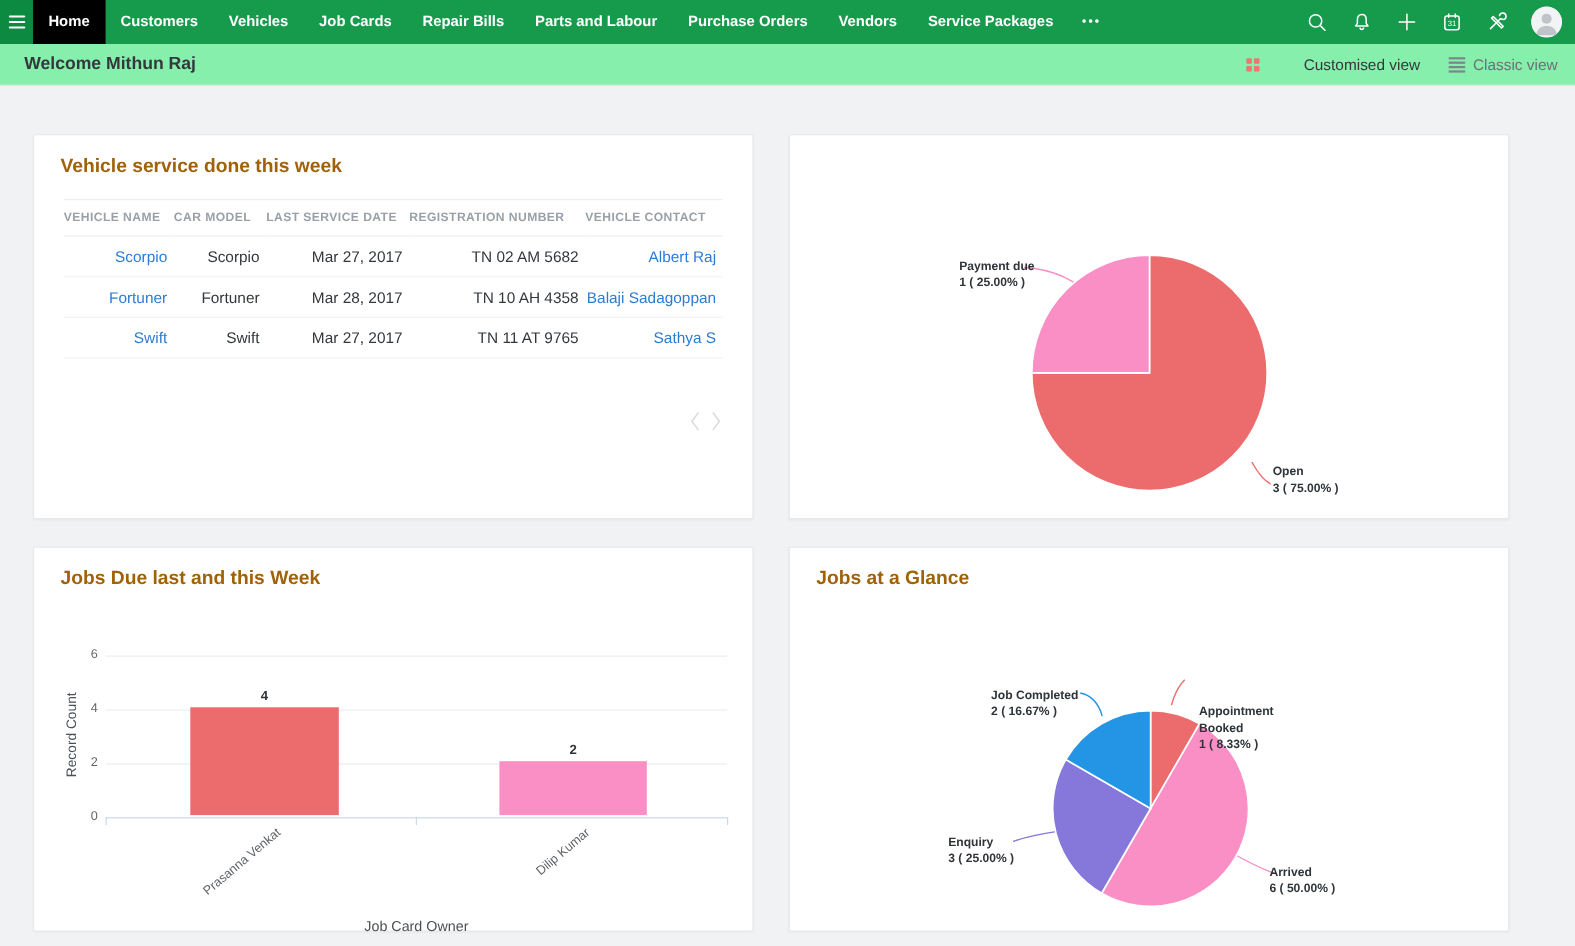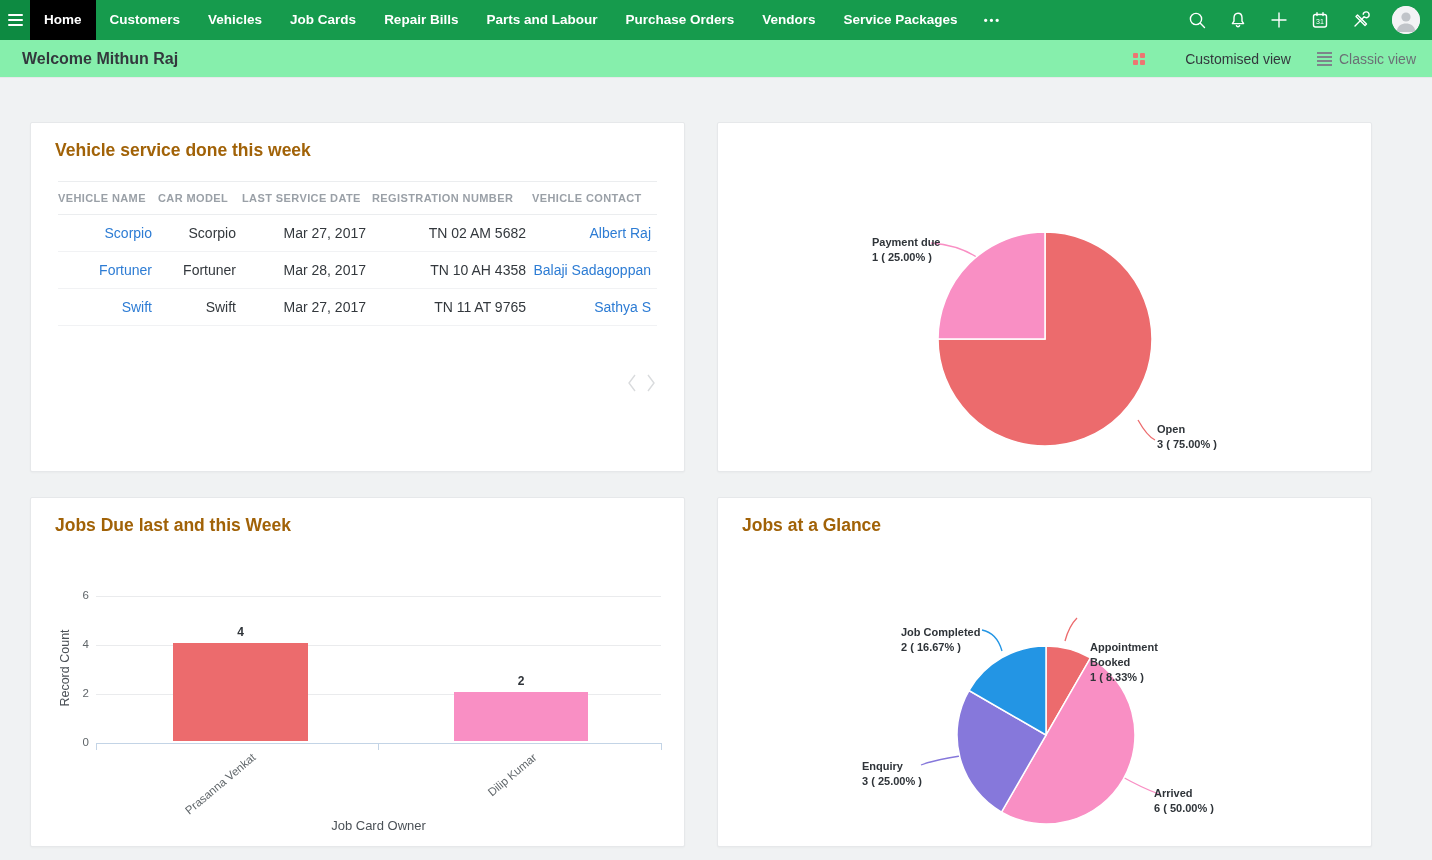--- a/index.html
+++ b/index.html
@@ -62,21 +62,21 @@
                line-height:1.35; white-space:nowrap; }
   .pie-label.wrap { white-space:normal; }
 
   
   .gridline { position:absolute; left:65px; width:565px; height:1px; background:#eaebed; }
   .baseline { position:absolute; left:65px; width:565px; height:1px; background:#c3d4e6; top:245px; }
   .axis-tick { position:absolute; width:1px; height:7px; background:#c3d4e6; top:245px; }
   .ytick { position:absolute; left:38px; width:20px; text-align:right; font-size:11.5px; color:#5f6569; }
   .ylabel { position:absolute; left:-26px; top:163px; width:120px; text-align:center;
             transform:rotate(-90deg); font-size:12.5px; color:#4b5157; }
-  .xlabel { position:absolute; left:65px; width:565px; text-align:center; top:320px;
+  .xlabel { position:absolute; left:65px; width:565px; text-align:center; top:336px;
             font-size:13px; color:#4b5157; }
   .bar { position:absolute; bottom:105px; cursor:pointer; }
   .bar-val { position:absolute; text-align:center; font-size:12px; font-weight:700; color:#2f3439; }
   .xtick { position:absolute; top:253px; width:140px; text-align:right; transform:rotate(-40deg);
            transform-origin:100% 0; font-size:11.5px; color:#5f6569; }
 </style>
 </head>
 <body>
 
 <div class="topnav">

